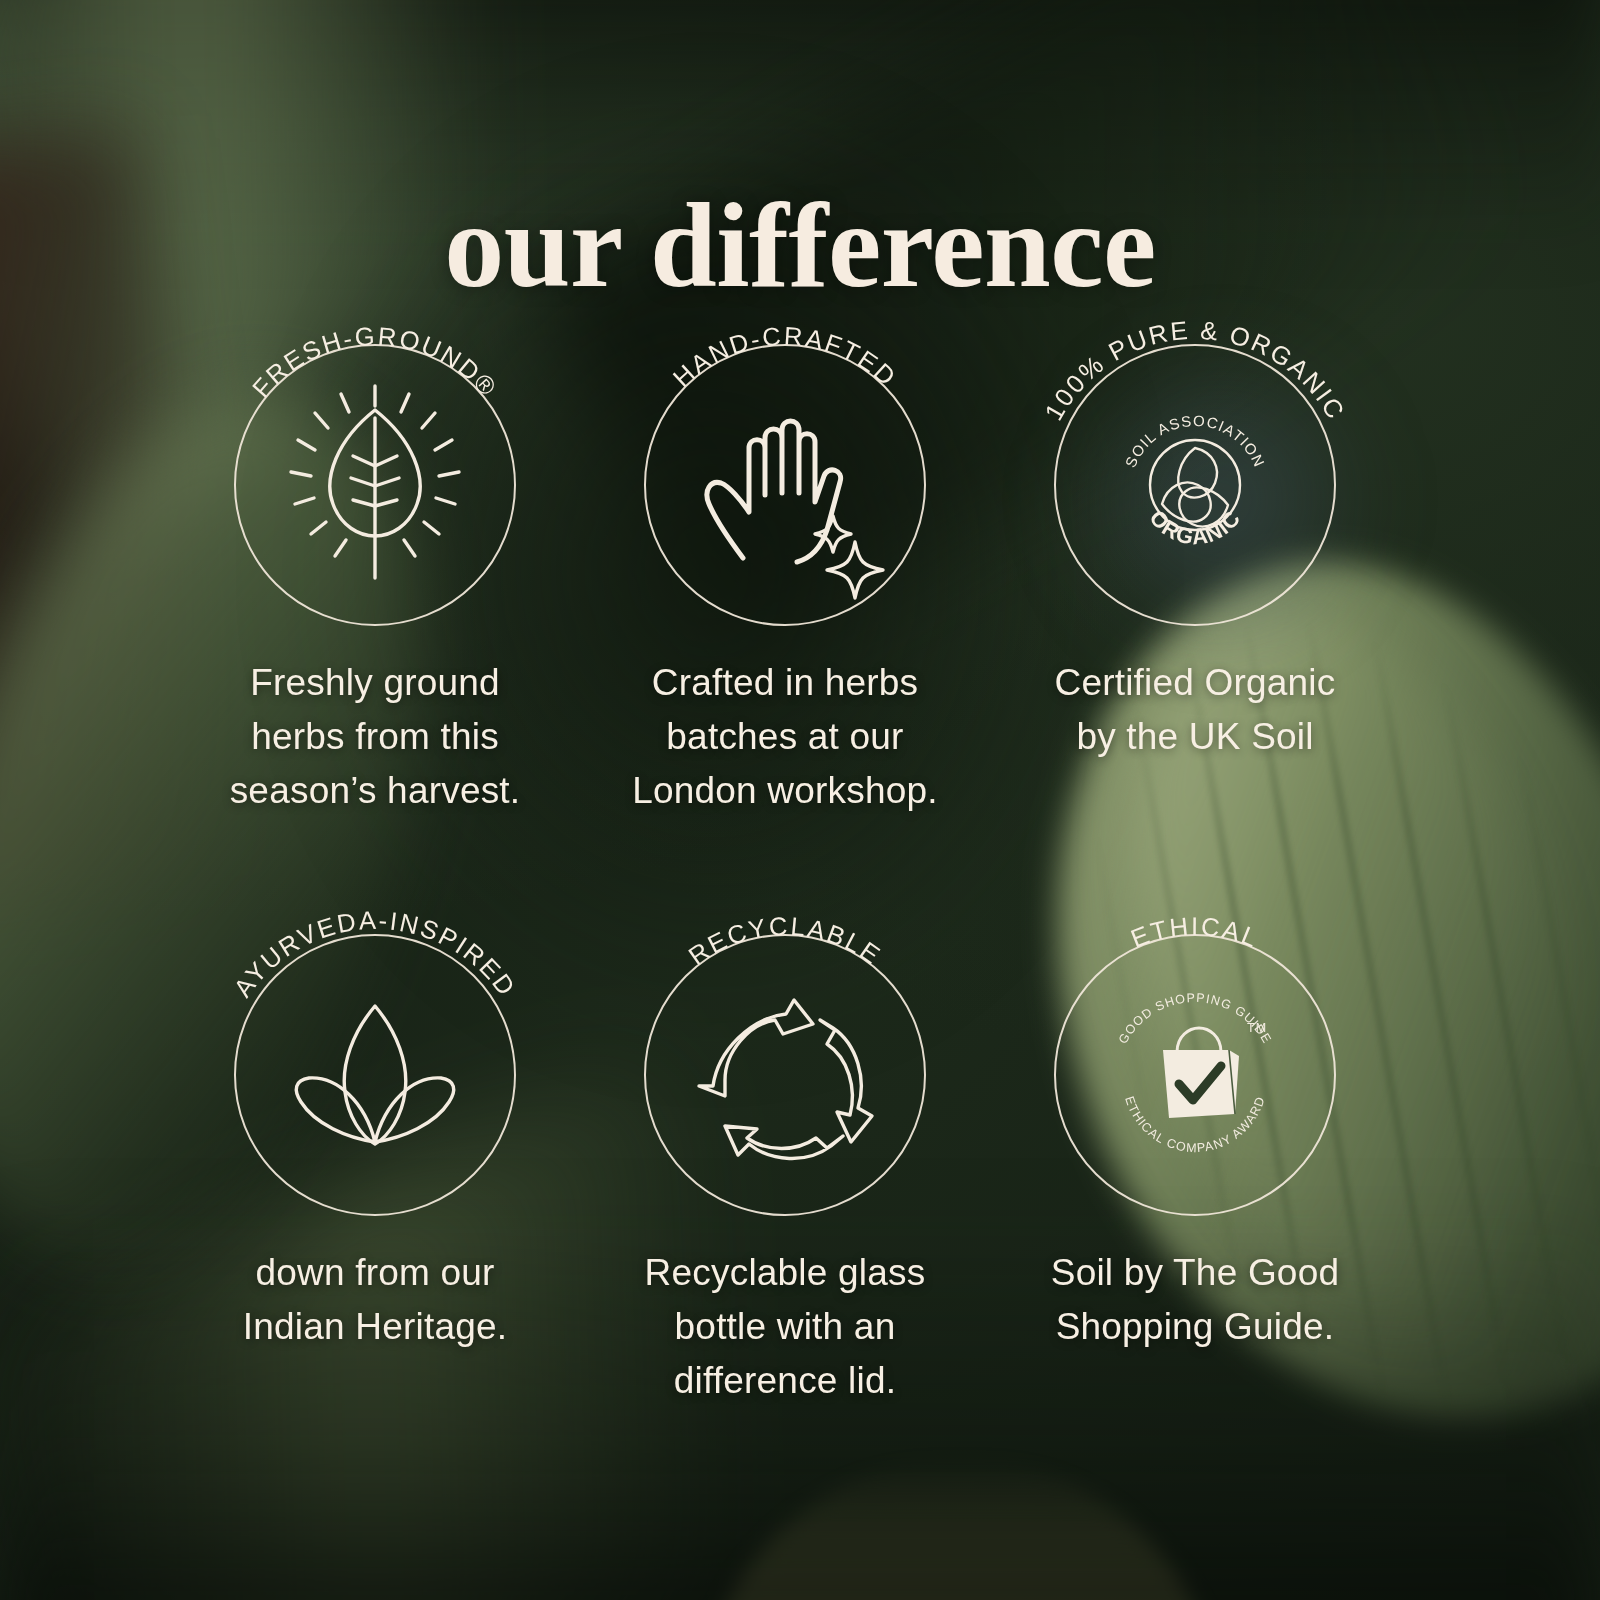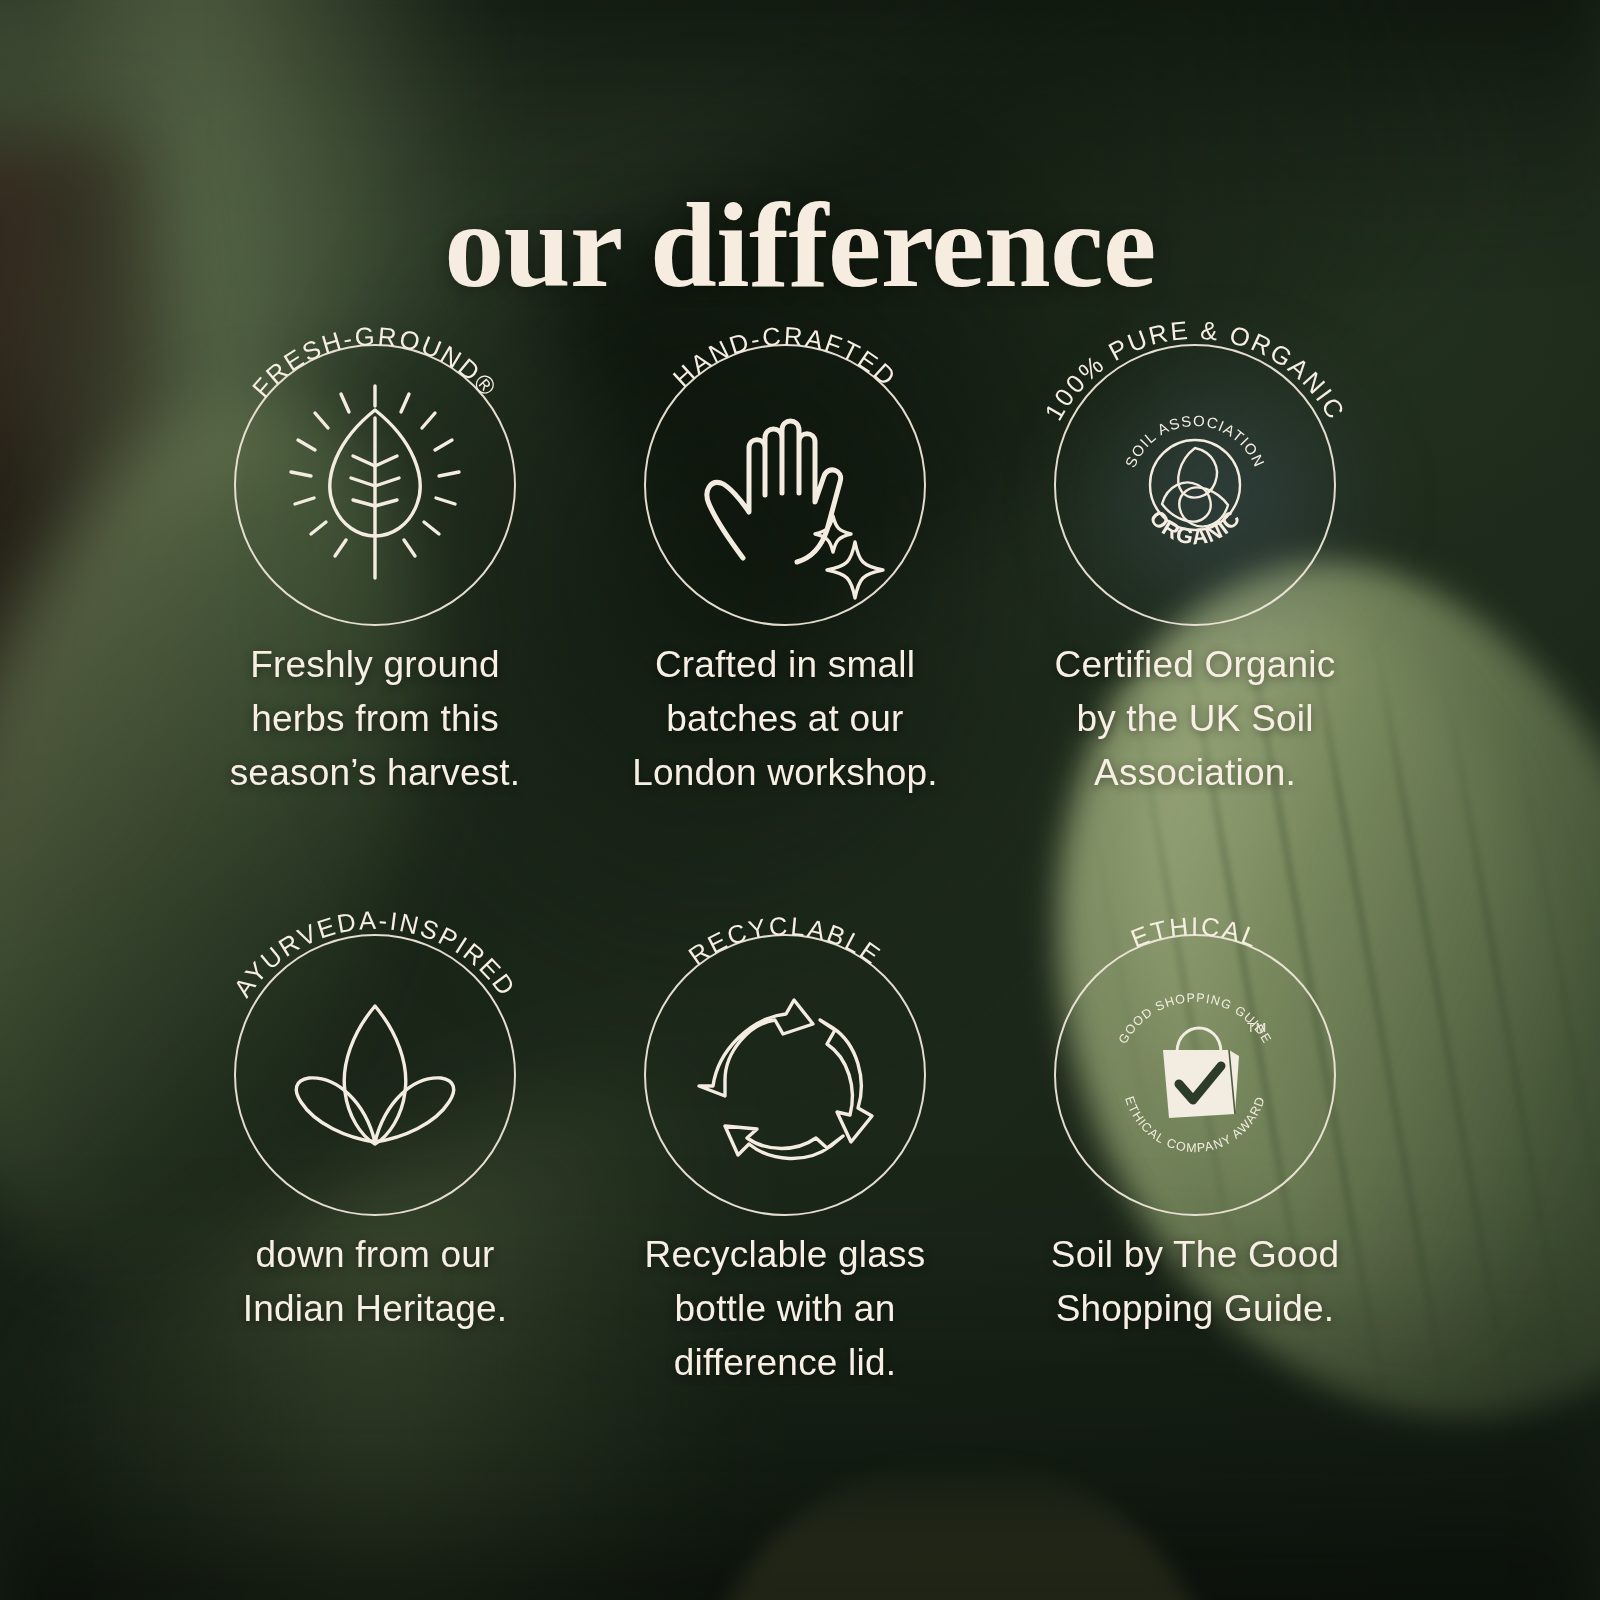--- a/index.html
+++ b/index.html
@@ -106,21 +106,21 @@
 
   .grid{position:absolute;top:290px;left:0;width:1600px;}
   .row{position:relative;height:590px;}
   .cell{position:absolute;top:0;width:420px;}
   .c0{left:165px;} .c1{left:575px;} .c2{left:985px;}
 
   .badge{position:relative;width:420px;height:330px;}
   .badge svg{position:absolute;left:0;top:0;overflow:visible;}
 
   .caption{
-    position:absolute;top:348px;left:0;width:420px;text-align:center;
+    position:absolute;top:366px;left:0;width:420px;text-align:center;
     font-size:37px;line-height:54px;color:#f7efe3;
     letter-spacing:.2px;
     text-shadow:0 2px 10px rgba(0,0,0,.45);
   }
   .caption span{display:block;}
 
   .arc-text{
     font-size:25.5px;letter-spacing:2.2px;font-weight:400;
     fill:#f6eee2;font-family:"Liberation Sans", sans-serif;
   }
@@ -245,21 +245,21 @@
                   L 252 240
                   C 246 258 236 268 222 272"></path>
 
                 <path class="ln-thin" d="M258 226 C 261 238 264 241 276 244 C 264 247 261 250 258 262 C 255 250 252 247 240 244 C 252 241 255 238 258 226 Z"></path>
 
                 <path class="ln-thin" d="M280 252 C 284 272 288 276 308 280 C 288 284 284 288 280 308 C 276 288 272 284 252 280 C 272 276 276 272 280 252 Z"></path>
               </g>
             </svg>
           </div>
           <div class="caption">
-            <span>Crafted in small</span>
+            <span>Crafted in herbs</span>
             <span>batches at our</span>
             <span>London workshop.</span>
           </div>
         </div>
 
         <div class="cell c2">
           <div class="badge">
             <svg width="420" height="330" viewBox="0 0 420 330">
               <defs>
                 <path id="arc3" d="M 58 201 A 152 152 0 0 1 362 201"></path>
@@ -281,21 +281,20 @@
 
                 <path class="ln-sa" d="M210 158 C 228 162 236 178 230 193 C 224 208 206 212 197 202 C 189 192 194 170 210 158 Z"></path>
                 <path class="ln-sa" d="M243 215 C 238 233 221 241 207 234 C 193 227 190 209 201 201 C 211 193 231 199 243 215 Z"></path>
                 <path class="ln-sa" d="M177 214 C 182 196 199 188 213 195 C 227 202 230 220 219 228 C 209 236 189 230 177 214 Z"></path>
               </g>
             </svg>
           </div>
           <div class="caption">
             <span>Certified Organic</span>
             <span>by the UK Soil</span>
-            <span>Association.</span>
           </div>
         </div>
 
       </div>
 
       <div class="row">
 
         <div class="cell c0">
           <div class="badge">
             <svg width="420" height="330" viewBox="0 0 420 330">

